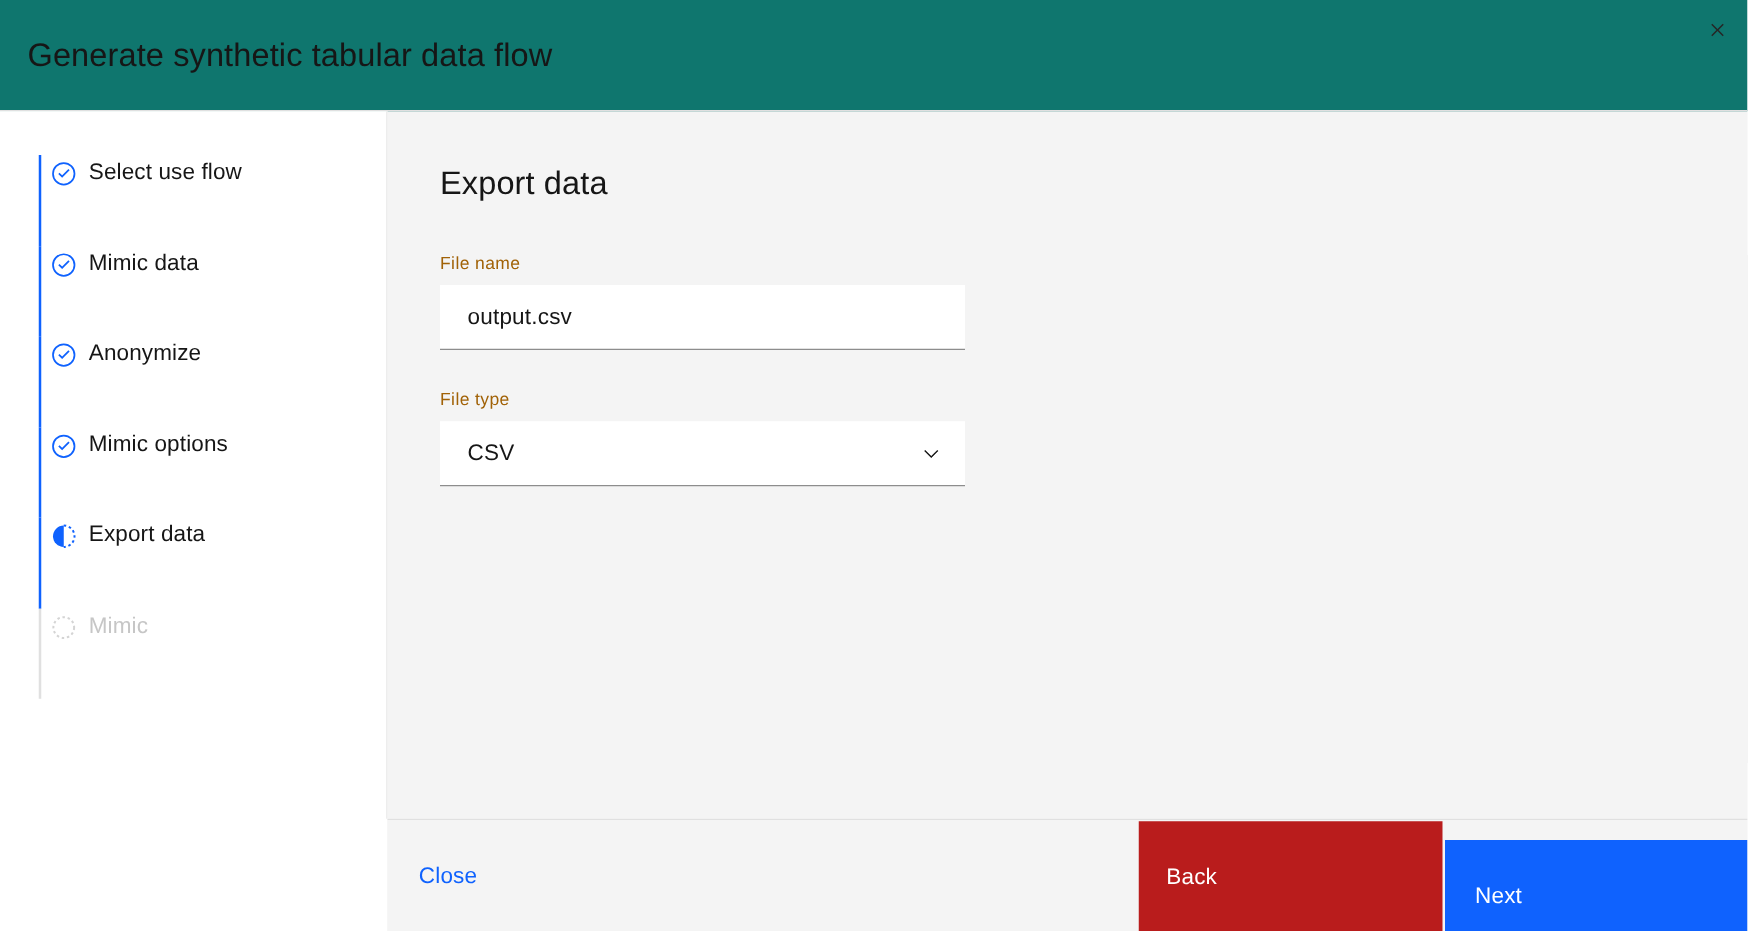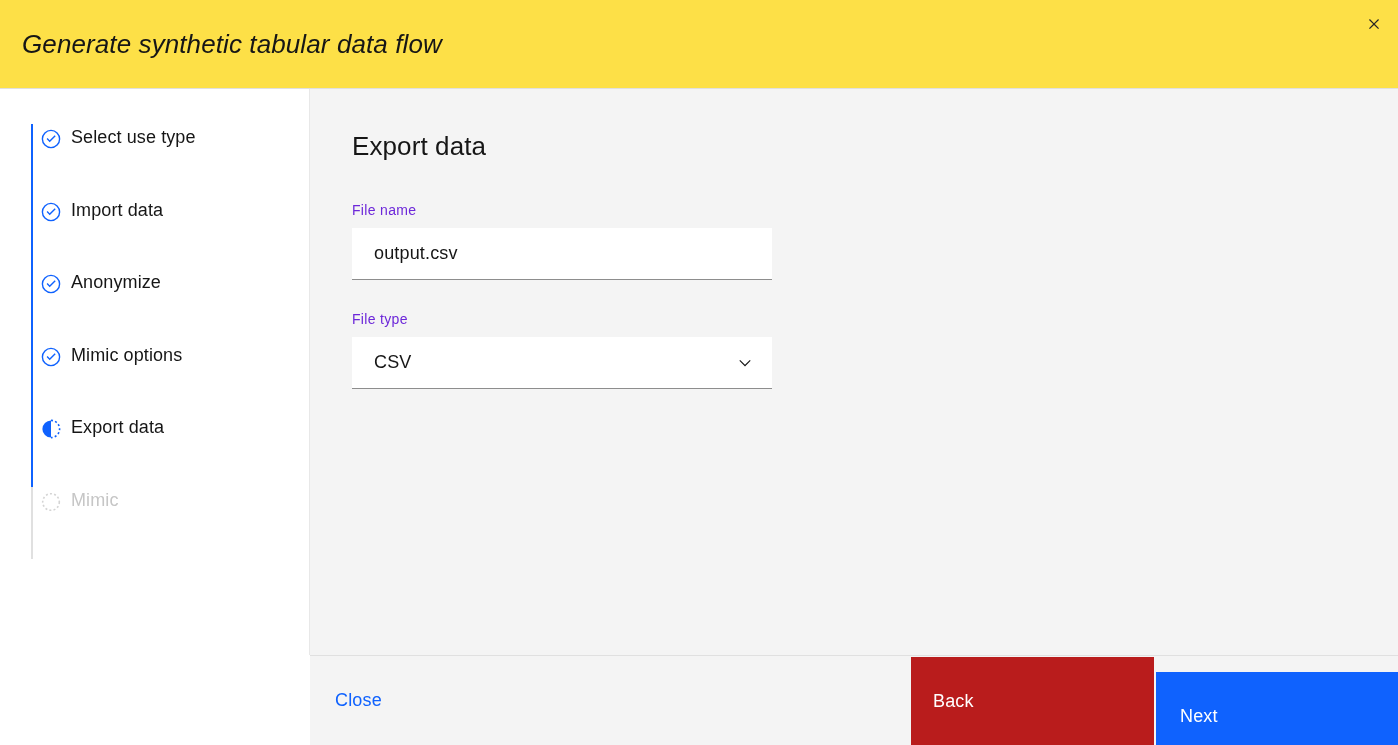--- a/index.html
+++ b/index.html
@@ -24,25 +24,24 @@
     background: #ffffff;
     display: flex;
     flex-direction: column;
   }
 
   
   .modal-header {
     position: relative;
     height: 89px;
     flex: 0 0 89px;
-    background: #fde047;
+    background: #0f766e;
     border-bottom: 1px solid #e0e0e0;
     display: flex;
     align-items: center;
-    font-style: italic;
   }
   .modal-title {
     margin: 0;
     padding-left: 22px;
     font-size: 26px;
     font-weight: 400;
     letter-spacing: 0.1px;
     line-height: 34px;
     color: #161616;
     white-space: nowrap;
@@ -153,21 +152,21 @@
     color: #161616;
   }
   .field {
     margin-bottom: 30px;
     width: 420px;
   }
   .field-label {
     display: block;
     font-size: 14px;
     line-height: 18px;
-    color: #6d28d9;
+    color: #a16207;
     letter-spacing: 0.32px;
     margin-bottom: 9px;
   }
   .text-input {
     width: 420px;
     height: 52px;
     background: #ffffff;
     border: none;
     border-bottom: 1px solid #8d8d8d;
     padding: 0 16px 0 22px;
@@ -287,31 +286,31 @@
     <nav class="sidebar">
       <ul class="steps">
 
         <li class="step">
           <span class="step-icon">
             <svg viewBox="0 0 20 20" width="20" height="20" aria-hidden="true">
               <circle cx="10" cy="10" r="8.6" fill="none" stroke="#0f62fe" stroke-width="1.4"></circle>
               <path d="M8.7 13.2L5.6 10.1l1-1 2.1 2.1 5-5 1 1z" fill="#0f62fe"></path>
             </svg>
           </span>
-          <span class="step-label">Select use type</span>
+          <span class="step-label">Select use flow</span>
         </li>
 
         <li class="step">
           <span class="step-icon">
             <svg viewBox="0 0 20 20" width="20" height="20" aria-hidden="true">
               <circle cx="10" cy="10" r="8.6" fill="none" stroke="#0f62fe" stroke-width="1.4"></circle>
               <path d="M8.7 13.2L5.6 10.1l1-1 2.1 2.1 5-5 1 1z" fill="#0f62fe"></path>
             </svg>
           </span>
-          <span class="step-label">Import data</span>
+          <span class="step-label">Mimic data</span>
         </li>
 
         <li class="step">
           <span class="step-icon">
             <svg viewBox="0 0 20 20" width="20" height="20" aria-hidden="true">
               <circle cx="10" cy="10" r="8.6" fill="none" stroke="#0f62fe" stroke-width="1.4"></circle>
               <path d="M8.7 13.2L5.6 10.1l1-1 2.1 2.1 5-5 1 1z" fill="#0f62fe"></path>
             </svg>
           </span>
           <span class="step-label">Anonymize</span>

